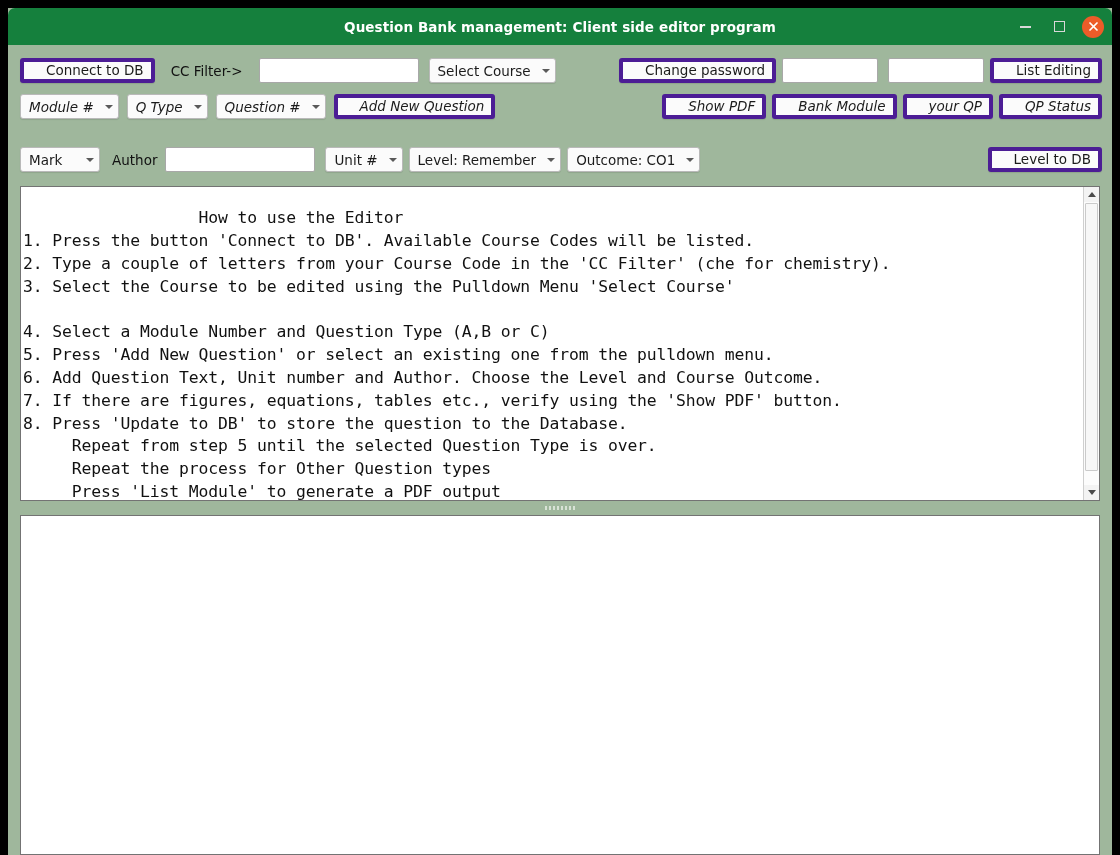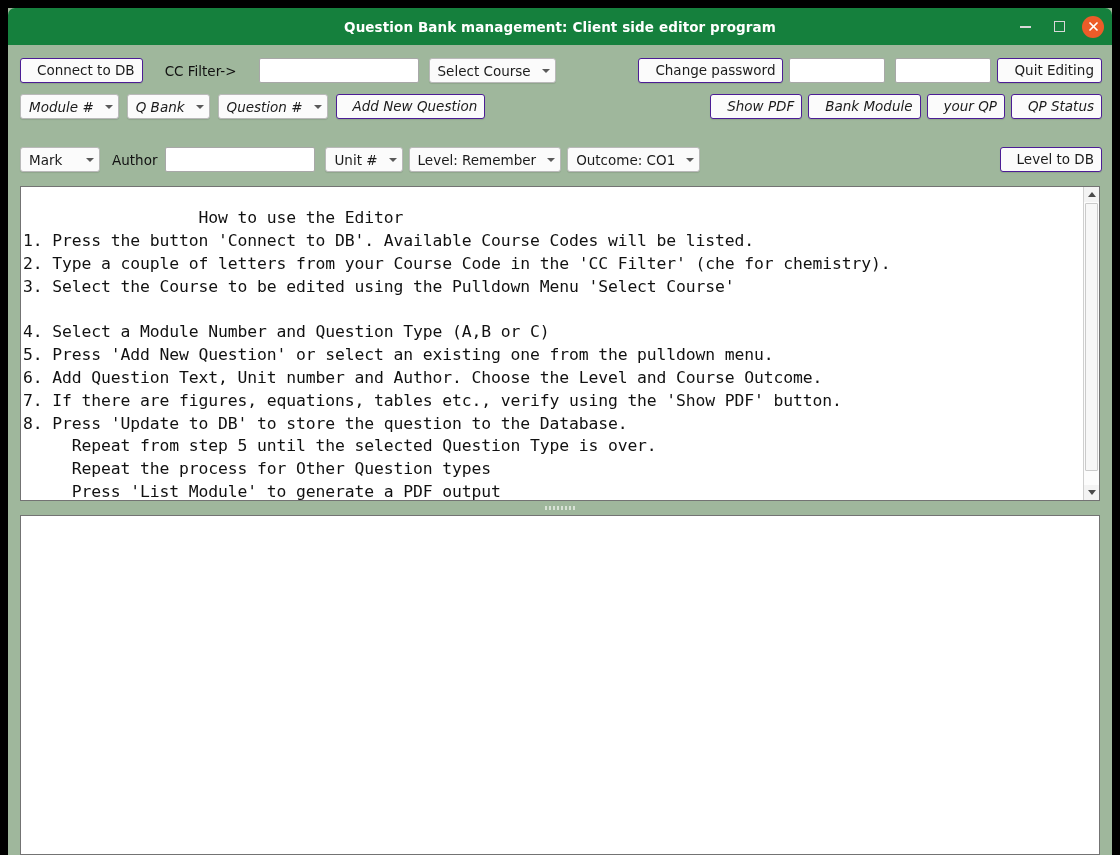--- a/index.html
+++ b/index.html
@@ -116,26 +116,26 @@
     right: 10px;
     top: 0;
     display: flex;
     align-items: center;
     height: 31px;
   }
 
   
   .tkbtn {
     background: #fbfbfb;
-    border: 1px solid #4c1d95;
+    border: 4px solid #4c1d95;
     border-radius: 3px;
     color: #1b1b1b;
     font-size: 13.5px;
     font-family: "DejaVu Sans", sans-serif;
-    padding: 2px 7px 3px 16px;
+    padding: 2px 7px 3px 22px;
     height: 25px;
     line-height: 18px;
     box-sizing: border-box;
     white-space: nowrap;
     box-shadow: 0 1px 1px rgba(0,0,0,0.10);
     display: inline-flex;
     align-items: center;
     justify-content: center;
     cursor: default;
   }
@@ -177,21 +177,21 @@
     font-size: 13.5px;
     color: #111;
     padding: 0 4px;
     outline: none;
     font-family: "DejaVu Sans", sans-serif;
   }
 
   .tb-label {
     font-size: 13.5px;
     color: #111111;
-    padding: 0 22px;
+    padding: 0 16px;
     white-space: nowrap;
     user-select: none;
   }
 
   
   .pane {
     background: #ffffff;
     border: 1px solid #737373;
     box-sizing: border-box;
     position: relative;
@@ -349,33 +349,33 @@
           <span class="combo-arrow"></span>
         </div>
       </div>
       <div class="tb-right">
         <div class="tkbtn">Change password</div>
         <div style="width:6px;"></div>
         <input class="tkentry" style="width: 96px;" value="">
         <div style="width:10px;"></div>
         <input class="tkentry" style="width: 96px;" value="">
         <div style="width:6px;"></div>
-        <div class="tkbtn">Quit Editing</div>
+        <div class="tkbtn">List Editing</div>
       </div>
     </div>
 
     <div class="toolbar" style="margin-top:5px;font-style:italic;">
       <div class="tb-left">
         <div class="tkcombo">
           <span>Module #</span>
           <span class="combo-arrow"></span>
         </div>
         <div style="width:8px;"></div>
         <div class="tkcombo">
-          <span>Q Bank</span>
+          <span>Q Type</span>
           <span class="combo-arrow"></span>
         </div>
         <div style="width:8px;"></div>
         <div class="tkcombo">
           <span>Question #</span>
           <span class="combo-arrow"></span>
         </div>
         <div style="width:8px;"></div>
         <div class="tkbtn">Add New Question</div>
       </div>

